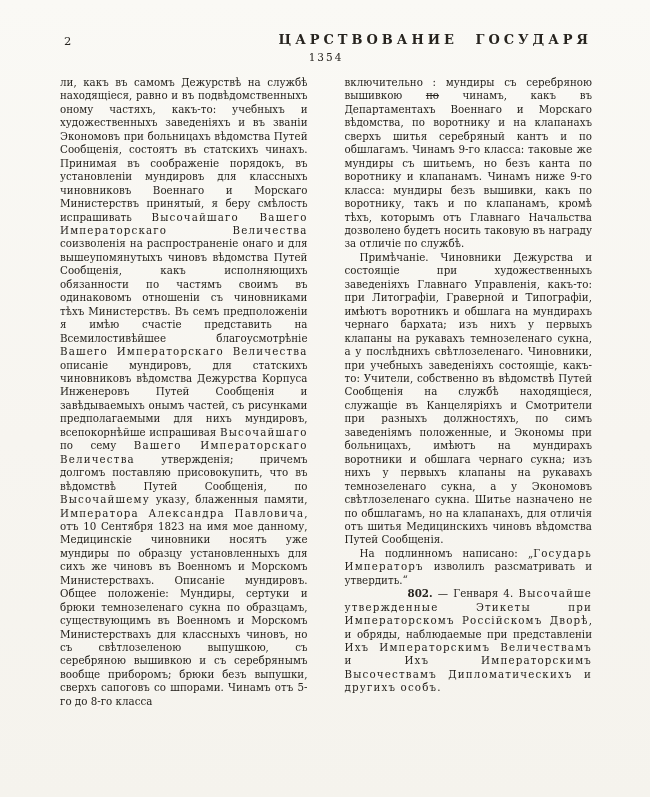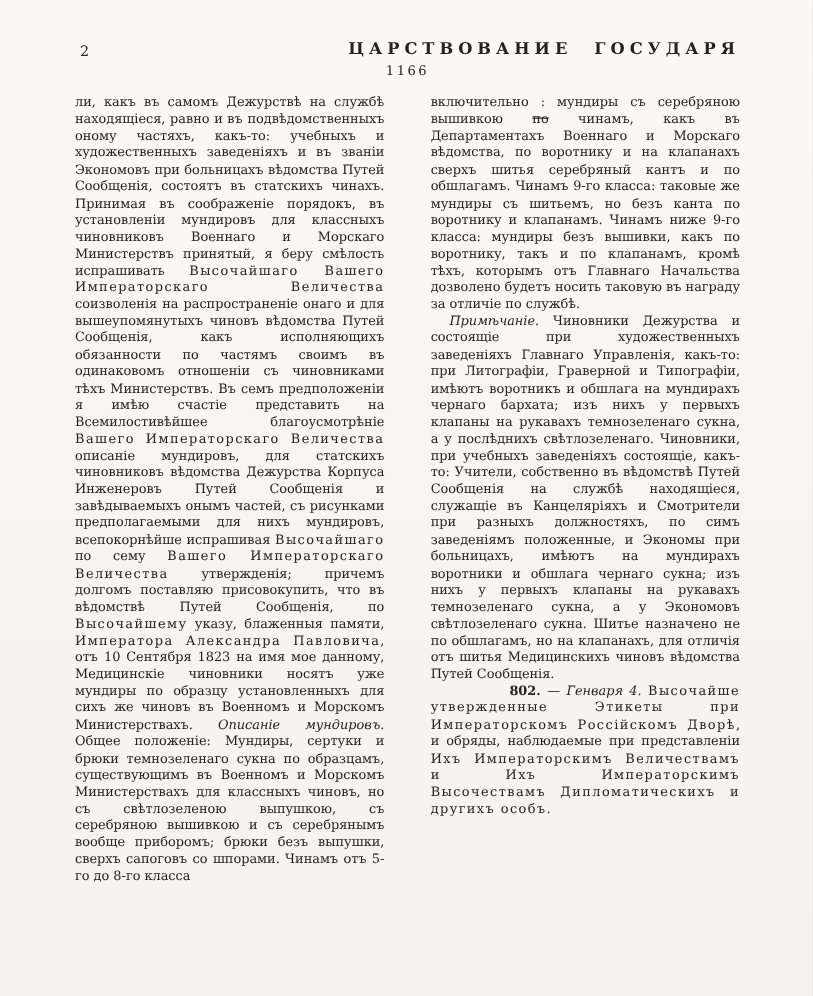--- a/index.html
+++ b/index.html
@@ -60,38 +60,39 @@
     line-height: 13.45px;
     text-align: justify;
     text-justify: inter-word;
   }
   .para {
     margin: 0;
     text-indent: 15px;
   }
   .para.noindent { text-indent: 0; }
   .run-n  { }
-  .run-i  { font-style: italic; }
+  .run-i  { }
   .run-b  { font-weight: bold; margin-left: 48px; }
   .run-sp { letter-spacing: 1.15px; }
   .run-st { text-decoration: line-through; margin-top: 29px; }
 </style>
 </head>
 <body>
 
 <div class="page">
   <div class="header">
     <span class="pagenum">2</span>
     <div class="running-title">ЦАРСТВОВАНИЕ ГОСУДАРЯ</div>
-    <div class="year">1166</div>
+    <div class="year">1354</div>
   </div>
 
   <div class="columns">
     <div class="col">
       <p class="para noindent"><span class="run-n">ли, какъ въ самомъ Дежурствѣ на службѣ находящіеся, равно и въ подвѣдомственныхъ оному частяхъ, какъ-то: учебныхъ и художественныхъ заведеніяхъ и въ званіи Экономовъ при больницахъ вѣдомства Путей Сообщенія, состоятъ въ статскихъ чинахъ. Принимая въ соображеніе порядокъ, въ установленіи мундировъ для классныхъ чиновниковъ Военнаго и Морскаго Министерствъ принятый, я беру смѣлость испрашивать </span><span class="run-sp">Высочайшаго Вашего Императорскаго Величества</span><span class="run-n"> соизволенія на распространеніе онаго и для вышеупомянутыхъ чиновъ вѣдомства Путей Сообщенія, какъ исполняющихъ обязанности по частямъ своимъ въ одинаковомъ отношеніи съ чиновниками тѣхъ Министерствъ. Въ семъ предположеніи я имѣю счастіе представить на Всемилостивѣйшее благоусмотрѣніе </span><span class="run-sp">Вашего Императорскаго Величества</span><span class="run-n"> описаніе мундировъ, для статскихъ чиновниковъ вѣдомства Дежурства Корпуса Инженеровъ Путей Сообщенія и завѣдываемыхъ онымъ частей, съ рисунками предполагаемыми для нихъ мундировъ, всепокорнѣйше испрашивая </span><span class="run-sp">Высочайшаго</span><span class="run-n"> по сему </span><span class="run-sp">Вашего Императорскаго Величества</span><span class="run-n"> утвержденія; причемъ долгомъ поставляю присовокупить, что въ вѣдомствѣ Путей Сообщенія, по </span><span class="run-sp">Высочайшему</span><span class="run-n"> указу, блаженныя памяти, </span><span class="run-sp">Императора Александра Павловича</span><span class="run-n">, отъ 10 Сентября 1823 на имя мое данному, Медицинскіе чиновники носятъ уже мундиры по образцу установленныхъ для сихъ же чиновъ въ Военномъ и Морскомъ Министерствахъ. </span><span class="run-i">Описаніе мундировъ.</span><span class="run-n"> Общее положеніе: Мундиры, сертуки и брюки темнозеленаго сукна по образцамъ, существующимъ въ Военномъ и Морскомъ Министерствахъ для классныхъ чиновъ, но съ свѣтлозеленою выпушкою, съ серебряною вышивкою и съ серебрянымъ вообще приборомъ; брюки безъ выпушки, сверхъ сапоговъ со шпорами. Чинамъ отъ 5-го до 8-го класса</span></p>
     </div>
     <div class="col">
       <p class="para noindent"><span class="run-n">включительно : мундиры съ серебряною вышивкою </span><span class="run-st">по</span><span class="run-n"> чинамъ, какъ въ Департаментахъ Военнаго и Морскаго вѣдомства, по воротнику и на клапанахъ сверхъ шитья серебряный кантъ и по обшлагамъ. Чинамъ 9-го класса: таковые же мундиры съ шитьемъ, но безъ канта по воротнику и клапанамъ. Чинамъ ниже 9-го класса: мундиры безъ вышивки, какъ по воротнику, такъ и по клапанамъ, кромѣ тѣхъ, которымъ отъ Главнаго Начальства дозволено будетъ носить таковую въ награду за отличіе по службѣ.</span></p>
       <p class="para"><span class="run-i">Примѣчаніе.</span><span class="run-n"> Чиновники Дежурства и состоящіе при художественныхъ заведеніяхъ Главнаго Управленія, какъ-то: при Литографіи, Граверной и Типографіи, имѣютъ воротникъ и обшлага на мундирахъ чернаго бархата; изъ нихъ у первыхъ клапаны на рукавахъ темнозеленаго сукна, а у послѣднихъ свѣтлозеленаго. Чиновники, при учебныхъ заведеніяхъ состоящіе, какъ-то: Учители, собственно въ вѣдомствѣ Путей Сообщенія на службѣ находящіеся, служащіе въ Канцеляріяхъ и Смотрители при разныхъ должностяхъ, по симъ заведеніямъ положенные, и Экономы при больницахъ, имѣютъ на мундирахъ воротники и обшлага чернаго сукна; изъ нихъ у первыхъ клапаны на рукавахъ темнозеленаго сукна, а у Экономовъ свѣтлозеленаго сукна. Шитье назначено не по обшлагамъ, но на клапанахъ, для отличія отъ шитья Медицинскихъ чиновъ вѣдомства Путей Сообщенія.</span></p>
+      <p class="para"><span class="run-i">На подлинномъ написано: </span><span class="run-n">„</span><span class="run-sp">Государь Императоръ</span><span class="run-n"> изволилъ разсматривать и утвердить.“</span></p>
       <p class="para"><span class="run-b">802.</span><span class="run-n"> — </span><span class="run-i">Генваря 4.</span><span class="run-n"> </span><span class="run-sp">Высочайше утвержденные Этикеты при Императорскомъ Россійскомъ Дворѣ</span><span class="run-n">, и обряды, наблюдаемые при представленіи </span><span class="run-sp">Ихъ Императорскимъ Величествамъ и Ихъ Императорскимъ Высочествамъ Дипломатическихъ и другихъ особъ</span><span class="run-n">.</span></p>
     </div>
   </div>
 </div>
 
 </body></html>

